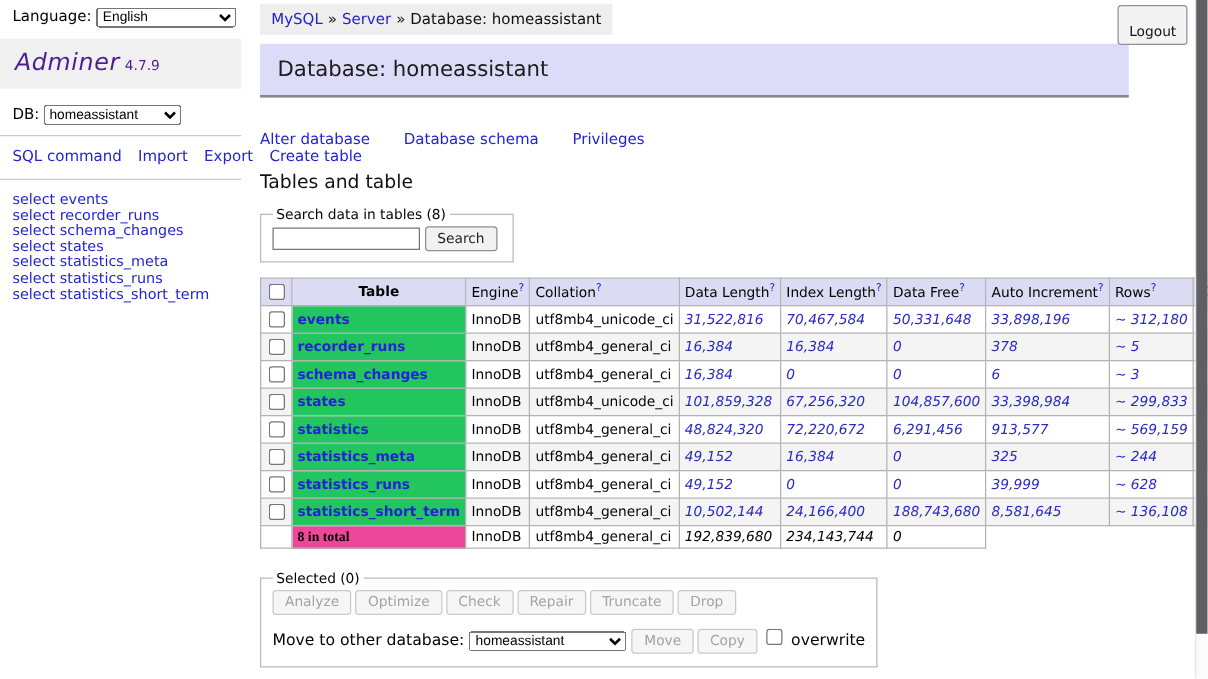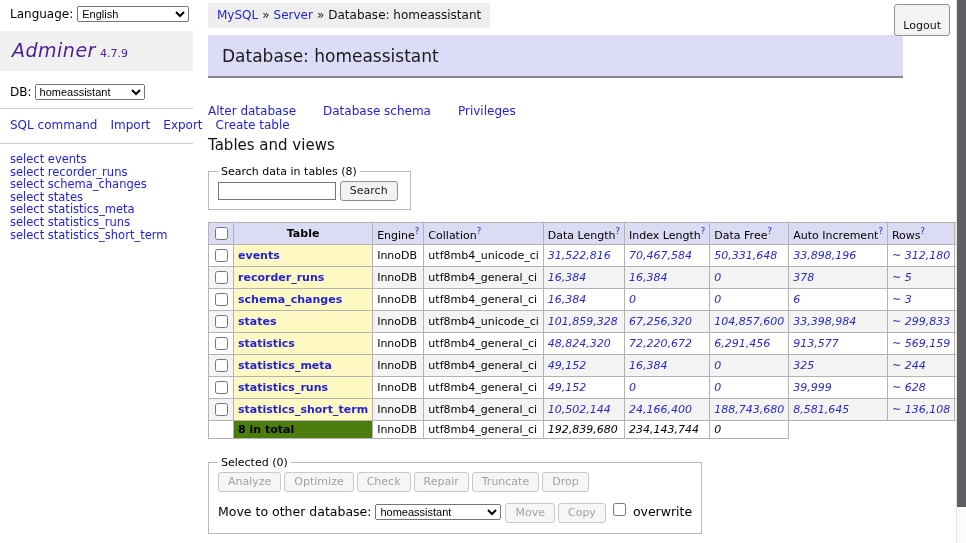--- a/index.html
+++ b/index.html
@@ -58,26 +58,26 @@
   }
   .btn:disabled { color:#a2a2a2; border-color:#c9c9c9; background:#f6f6f6; cursor:default; }
 
   
   table.db { border-collapse:collapse; margin-top:12px; font-size:11px; }
   table.db th, table.db td { border:1px solid #b3b3b3; padding:2px 4px; height:14px; white-space:nowrap; }
   table.db thead th, table.db thead td { background:#dbdbf4; text-align:left; font-weight:normal; }
   table.db thead th.tcol { font-weight:bold; text-align:center; }
   sup.help { font-size:8.5px; }
   sup.help a { color:#2323d4; }
-  table.db tbody th { background:#fef9c3; text-align:left; }
+  table.db tbody th { background:#22c55e; text-align:left; }
   table.db tbody tr.even td { background:#f4f4f4; }
   table.db td.num { text-align:left; color:#2a2ac4;font-style:italic; }
   table.db a.tname { font-weight:bold; }
   table.db td.chk, table.db th.chk { text-align:center; padding:1px 2px; }
-  table.db tr.total th { background:#4d7c0f; font-weight:bold; }
+  table.db tr.total th { background:#ec4899; font-weight:bold;font-family:Liberation Serif, serif; }
   table.db tr.total td { background:#fff; color:#000; }
   table.db tr.total td.num { color:#000; }
 
   .selected-fs { margin-top:17px; padding-bottom:10px; }
   .move-row { margin-top:8px; font-size:12.5px; white-space:nowrap; }
   .move-row select { width:126px; font-size:11px; margin:0 4px; }
   .move-row label { margin-left:4px; }
   .create-links { margin-top:15px; }
   .create-links a { margin-right:25px; }
 </style>
@@ -108,21 +108,21 @@
     </div>
 </div>
 
 <div class="main">
   <div class="crumb" id="breadcrumb"><a>MySQL</a><span class="sep">»</span><a>Server</a><span class="sep">»</span><span class="here">Database: homeassistant</span></div>
 
   <h2 class="title">Database: homeassistant</h2>
 
   <div class="db-links" id="db-links"><a>Alter database</a><a>Database schema</a><a>Privileges</a></div>
 
-  <h3 class="sect">Tables and views</h3>
+  <h3 class="sect">Tables and table</h3>
 
   <fieldset class="search-fs">
     <legend>Search data in tables (8)</legend>
     <input type="text" value="" style="">
     <button class="btn">Search</button>
   </fieldset>
 
   <table class="db">
     <thead>
       <tr id="head-row">

